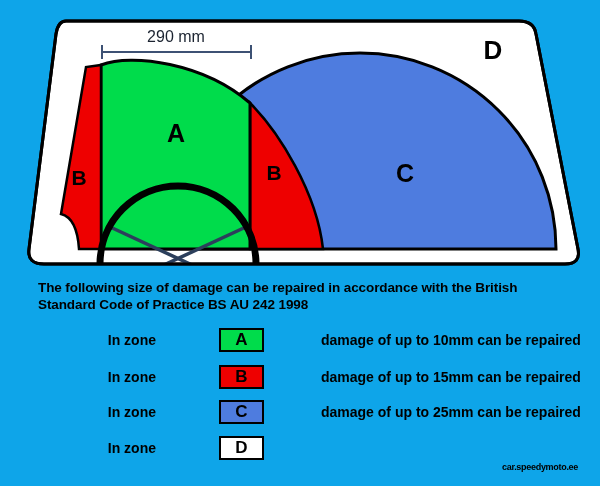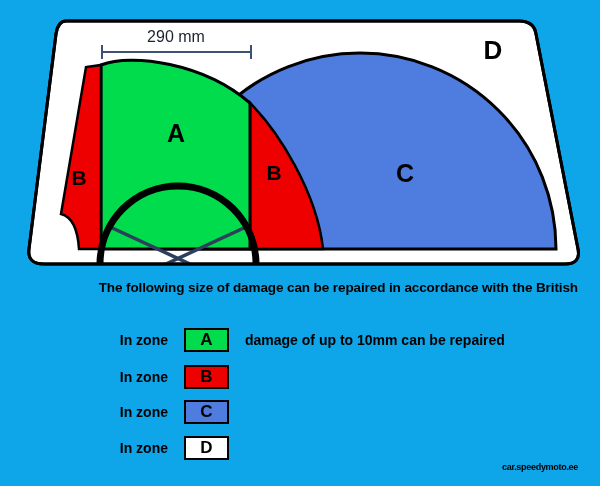--- a/index.html
+++ b/index.html
@@ -1,26 +1,26 @@
 <!DOCTYPE html>
 <html><head>
 <meta charset="utf-8">
 <style>
   html,body{margin:0;padding:0;background:#ffffff;}
   body{font-family:"Liberation Sans", sans-serif;}
   .canvas{position:relative;width:600px;height:486px;background:#0ea5e9;overflow:hidden;}
   .diagram-svg{position:absolute;left:0;top:0;}
   .title-block{position:absolute;left:38px;top:279px;width:540px;
-    font-size:13.5px;font-weight:bold;color:#000;line-height:17px;letter-spacing:-0.1px;text-align:right;}
-  .legend-row{position:absolute;left:12px;display:flex;align-items:center;height:24px;}
+    font-size:13.5px;font-weight:bold;color:#000;line-height:17px;letter-spacing:-0.1px;}
+  .legend-row{position:absolute;left:0;display:flex;align-items:center;height:24px;gap:47px;}
   .lz-prefix{width:156px;text-align:right;font-weight:bold;font-size:14px;color:#000;}
   .lz-box{margin-left:16px;width:41px;height:20px;border:2px solid #000;
     display:flex;align-items:center;justify-content:center;
     font-weight:bold;font-size:17px;color:#000;background:#fff;flex:0 0 auto;}
-  .lz-text{margin-left:16px;font-weight:bold;font-size:14px;color:#000;white-space:nowrap;}
+  .lz-text{margin-left:10px;font-weight:bold;font-size:14px;color:#000;white-space:nowrap;}
   .watermark{position:absolute;right:22px;top:462px;font-size:9px;font-weight:bold;
     color:#000;letter-spacing:-0.3px;}
   svg text{font-family:"Liberation Sans", sans-serif;}
 </style>
 </head>
 <body>
 
 <div class="canvas">
 
   <svg class="diagram-svg" width="600" height="272" viewBox="0 0 600 272">
@@ -62,42 +62,45 @@
 
     <text x="176" y="142" text-anchor="middle" font-size="25" font-weight="bold" fill="#000">A</text>
     <text x="79" y="185" text-anchor="middle" font-size="21" font-weight="bold" fill="#000">B</text>
     <text x="274" y="180" text-anchor="middle" font-size="21" font-weight="bold" fill="#000">B</text>
     <text x="405" y="182" text-anchor="middle" font-size="25" font-weight="bold" fill="#000">C</text>
     <text x="493" y="59" text-anchor="middle" font-size="26" font-weight="bold" fill="#000">D</text>
   </svg>
 
   <div class="title-block">
     <div>The following size of damage can be repaired in accordance with the British</div>
+    <div>Standard Code of Practice BS AU 242 1998</div>
   </div>
 
   <div class="legend-row" style="top:328px">
     <span class="lz-prefix">In zone</span>
     <span class="lz-box" style="background: rgb(0, 220, 75);">
       <span>A</span>
     </span>
     <span class="lz-text">damage of up to 10mm can be repaired</span>
   </div>
 
   <div class="legend-row" style="top:365px">
     <span class="lz-prefix">In zone</span>
     <span class="lz-box" style="background: rgb(238, 0, 0);">
       <span>B</span>
     </span>
+    <span class="lz-text">damage of up to 15mm can be repaired</span>
   </div>
 
   <div class="legend-row" style="top:400px">
     <span class="lz-prefix">In zone</span>
     <span class="lz-box" style="background: rgb(78, 124, 223);">
       <span>C</span>
     </span>
+    <span class="lz-text">damage of up to 25mm can be repaired</span>
   </div>
 
   <div class="legend-row" style="top:436px">
     <span class="lz-prefix">In zone</span>
     <span class="lz-box" style="background: rgb(255, 255, 255);">
       <span>D</span>
     </span>
   </div>
 
   <div class="watermark">car.speedymoto.ee</div>

